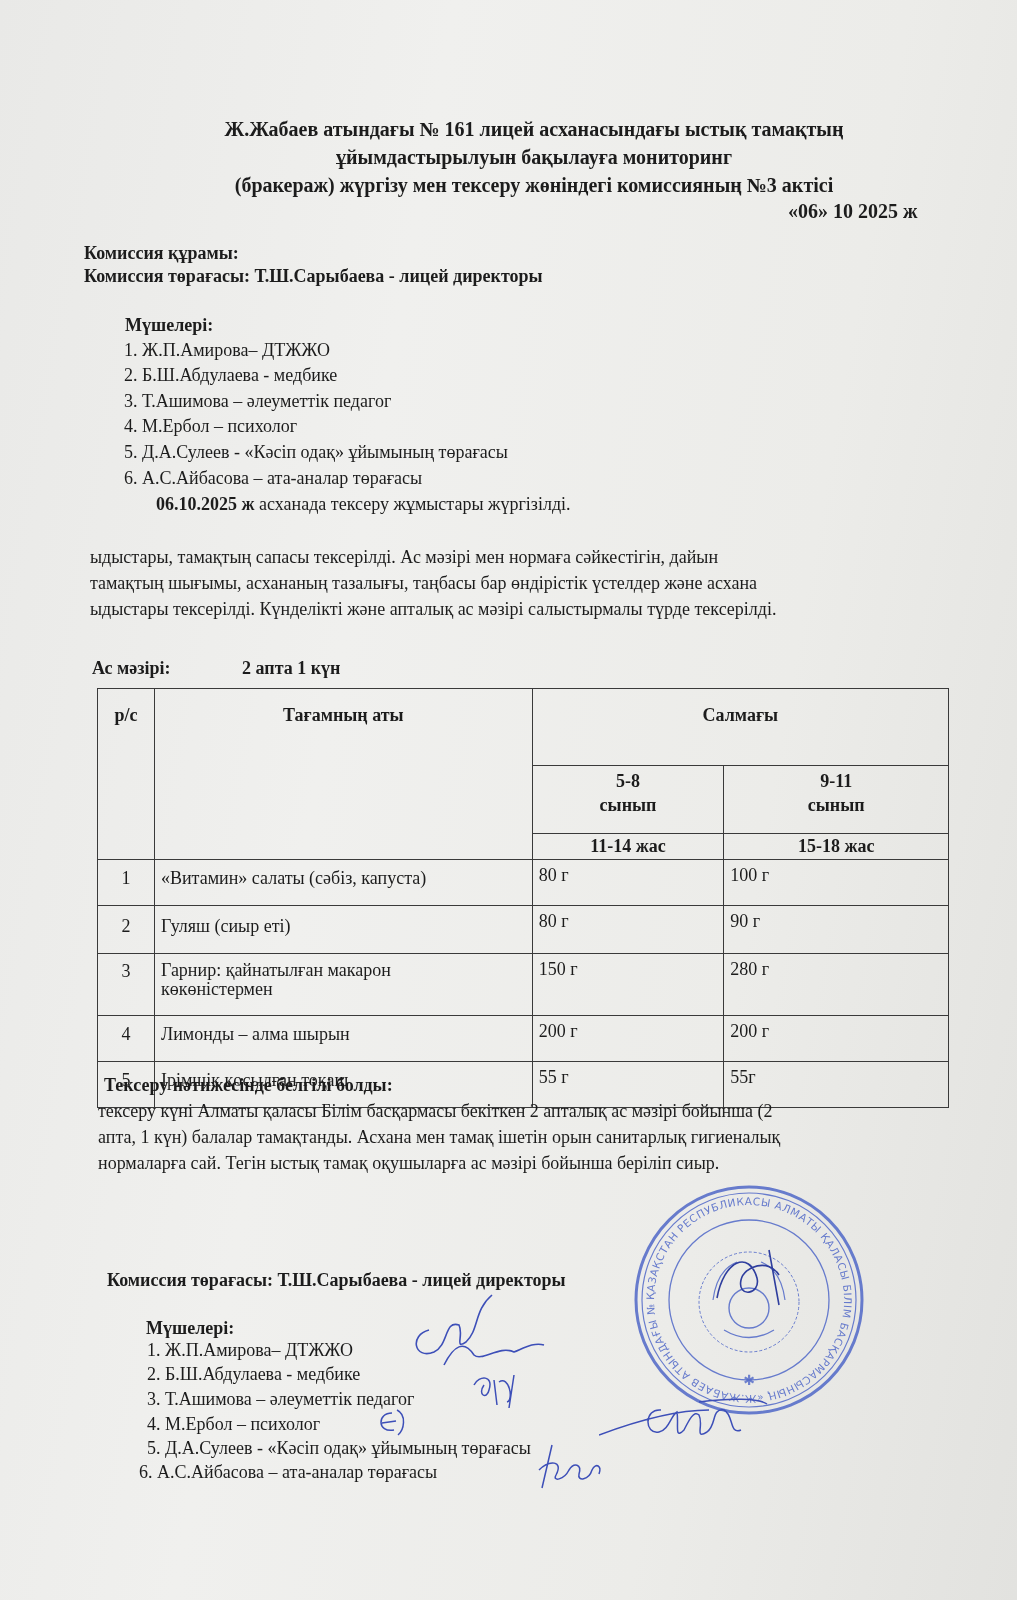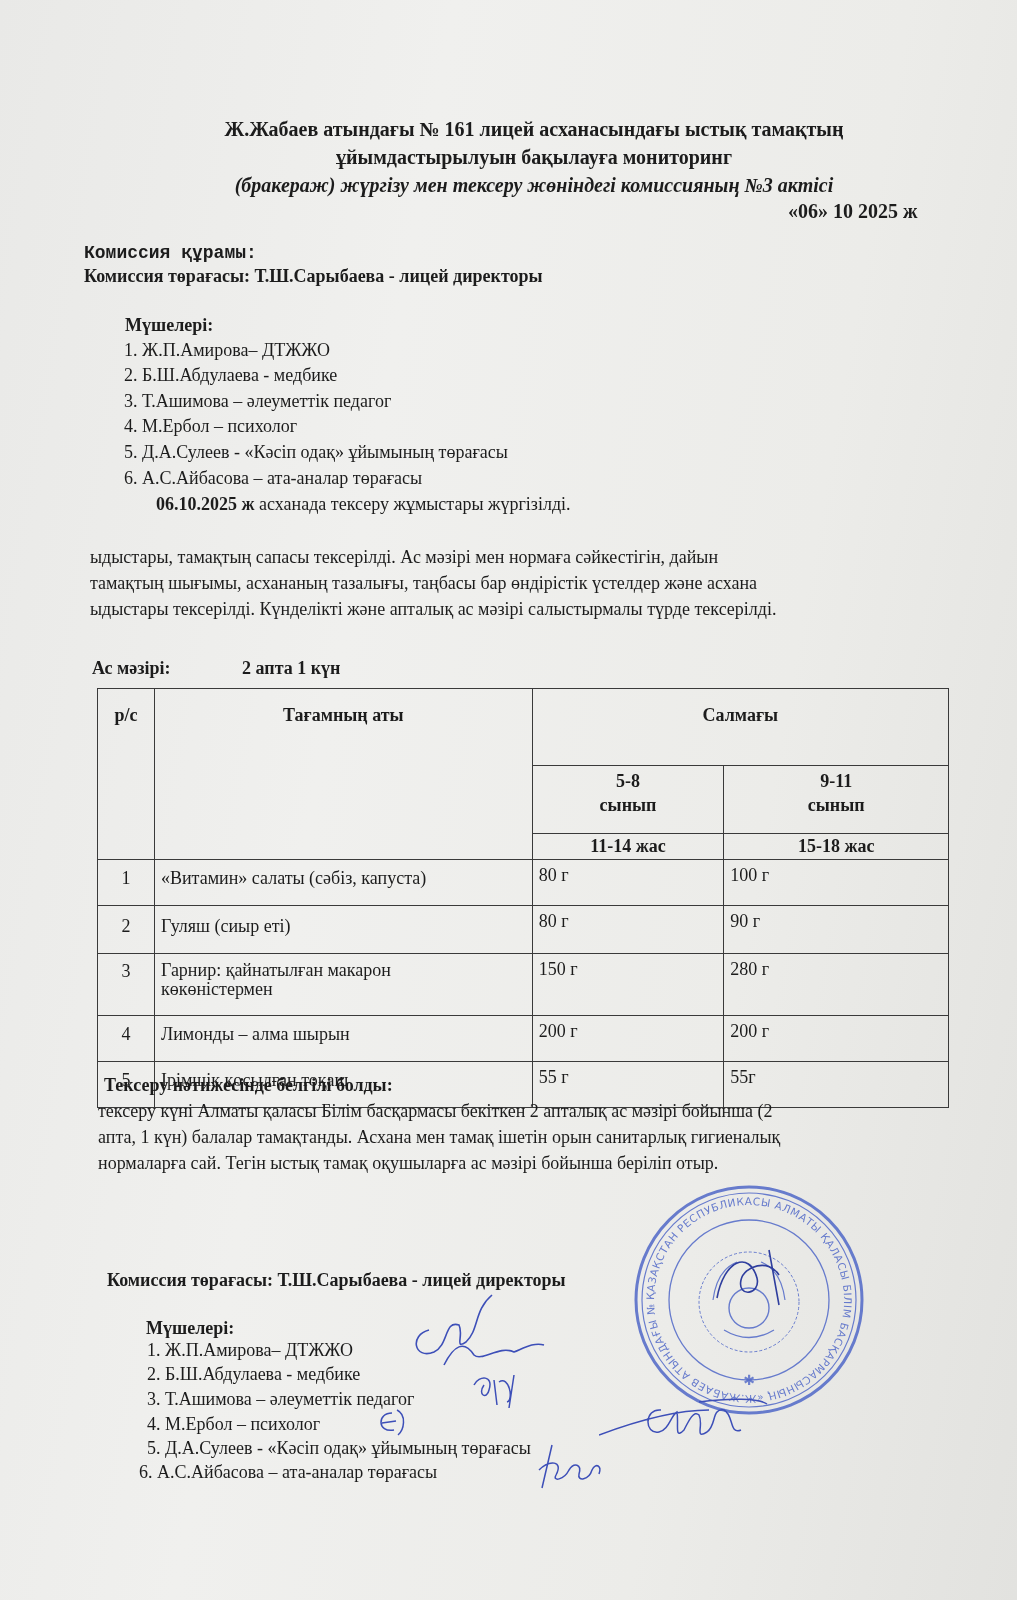--- a/index.html
+++ b/index.html
@@ -28,24 +28,24 @@
   .stamp { position: absolute; left: 625px; top: 1180px; width: 240px; height: 240px; }
   .sig { position: absolute; }
 </style>
 </head>
 <body>
 
 <div class="page">
 
   <div class="abs title" style="top:115px;">Ж.Жабаев атындағы № 161 лицей асханасындағы ыстық тамақтың</div>
   <div class="abs title" style="top:143px;">ұйымдастырылуын бақылауға мониторинг</div>
-  <div class="abs title" style="top:171px;font-style:italic;">(бракераж) жүргізу мен тексеру жөніндегі комиссияның №3 актісі</div>
+  <div class="abs title" style="top:171px;">(бракераж) жүргізу мен тексеру жөніндегі комиссияның №3 актісі</div>
   <div class="abs b" style="top:200px; left:784px; font-size:20px;">«06»  10  2025 ж</div>
 
-  <div class="abs b t17" style="top:243px; left:80px;font-family:Liberation Mono, monospace;">Комиссия құрамы:</div>
+  <div class="abs b t17" style="top:243px; left:80px;">Комиссия құрамы:</div>
   <div class="abs b t17" style="top:266px; left:80px;">Комиссия төрағасы: Т.Ш.Сарыбаева - лицей директоры</div>
   <div class="abs b t17" style="top:315px; left:121px;">Мүшелері:</div>
 
   <div class="abs t17" style="top:340px; left:120px;">1. Ж.П.Амирова– ДТЖЖО</div>
   <div class="abs t17" style="top:365px; left:120px;">2. Б.Ш.Абдулаева - медбике</div>
   <div class="abs t17" style="top:391px; left:120px;">3. Т.Ашимова – әлеуметтік педагог</div>
   <div class="abs t17" style="top:416px; left:120px;">4. М.Ербол – психолог</div>
   <div class="abs t17" style="top:442px; left:120px;">5. Д.А.Сулеев - «Кәсіп одақ» ұйымының төрағасы</div>
   <div class="abs t17" style="top:468px; left:120px;">6. А.С.Айбасова – ата-аналар төрағасы</div>
 
@@ -118,21 +118,21 @@
       <td style="padding-top:8px;">Ірімшік қосылған тоқаш</td>
       <td style="padding-top:5px;">55 г</td>
       <td style="padding-top:5px;">55г</td>
     </tr>
   </tbody>
     </table>
 
   <div class="abs b t17" style="top:1075px; left:100px;">Тексеру нәтижесінде белгілі болды:</div>
   <div class="abs para" style="top:1098px; left:94px;">тексеру күні Алматы қаласы Білім басқармасы бекіткен 2 апталық ас мәзірі бойынша (2</div>
   <div class="abs para" style="top:1124px; left:94px;">апта, 1 күн) балалар тамақтанды. Асхана мен тамақ  ішетін  орын санитарлық гигиеналық</div>
-  <div class="abs para" style="top:1150px; left:94px;">нормаларға сай. Тегін ыстық тамақ оқушыларға  ас мәзірі бойынша беріліп отыр.</div>
+  <div class="abs para" style="top:1150px; left:94px;">нормаларға сай. Тегін ыстық тамақ оқушыларға  ас мәзірі бойынша беріліп сиыр.</div>
 
   <svg class="stamp" viewBox="0 0 240 240">
     <defs>
       <path id="ringPath" d="M120,120 m-95,0 a95,95 0 1,1 190,0 a95,95 0 1,1 -190,0"></path>
     </defs>
     <g fill="none" stroke="#5068c8" opacity="0.85">
       <circle cx="120" cy="120" r="113" stroke-width="3"></circle>
       <circle cx="120" cy="120" r="107" stroke-width="1.2"></circle>
       <circle cx="120" cy="120" r="80" stroke-width="1.3"></circle>
       <circle cx="120" cy="122" r="50" stroke-width="1" stroke-dasharray="3 2"></circle>

